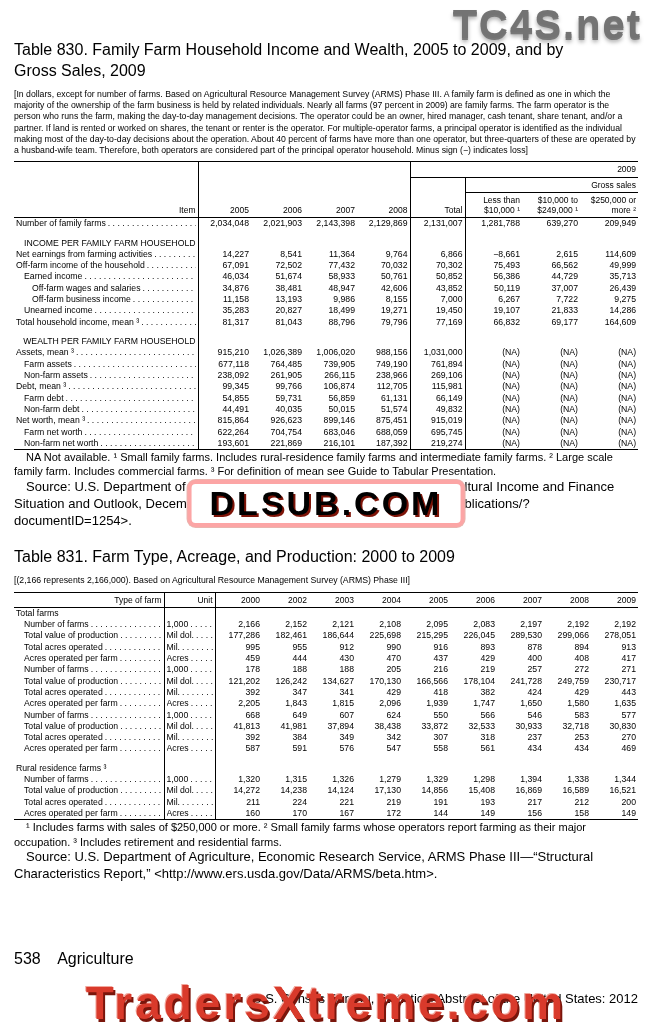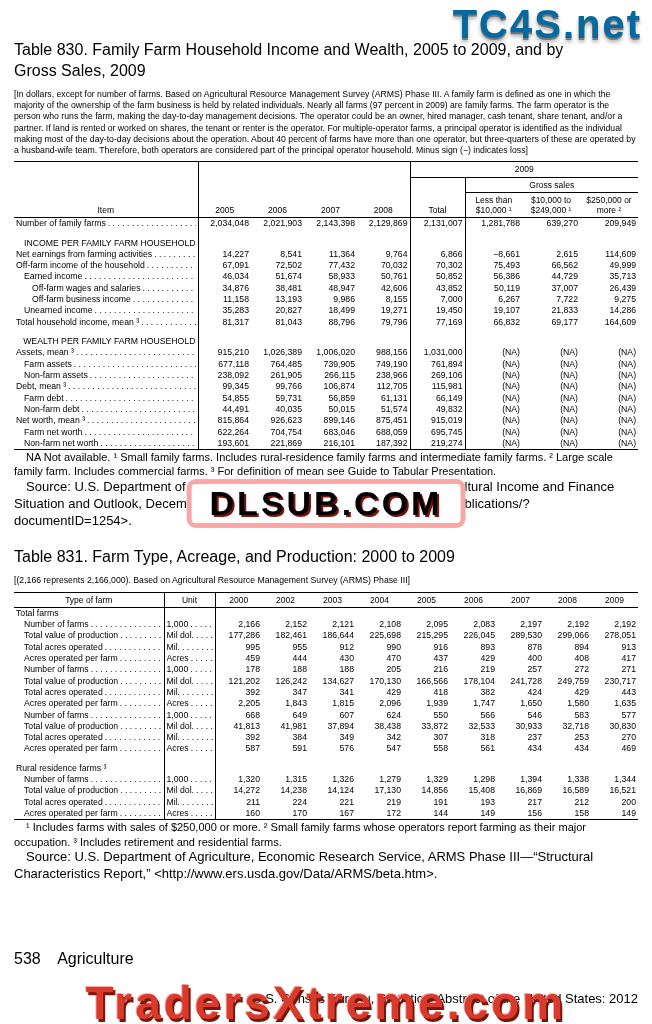--- a/index.html
+++ b/index.html
@@ -3,35 +3,35 @@
 <meta charset="utf-8">
 <style>
   *{box-sizing:border-box;margin:0;padding:0}
   html,body{background:#d8d8d8}
   .page{position:relative;width:652px;height:1024px;background:#fff;color:#000;
         font-family:"Liberation Sans","DejaVu Sans",sans-serif;overflow:hidden;margin:0 auto}
   .content{padding:40px 14px 0}
 
   
   .wm-top{position:absolute;top:2px;right:10px;font-size:40px;font-weight:bold;letter-spacing:2px;
-          color:#0369a1;text-shadow:0 2px 0 #787878,0 4px 4px rgba(0,0,0,.35);z-index:3}
+          color:#737373;text-shadow:0 2px 0 #787878,0 4px 4px rgba(0,0,0,.35);z-index:3}
   .wm-mid{position:absolute;top:480px;left:50%;transform:translateX(-50%);z-index:3;
           background:#fff;border:4px solid #fca5a5;border-radius:8px;padding:0 18px;
           font-size:34px;font-weight:bold;letter-spacing:3px;color:#000000;
           text-shadow:2px 2px 0 #7e1408;white-space:nowrap;box-shadow:0 0 0 1px #e9b4ae}
   .wm-bottom{position:absolute;bottom:-6px;left:50%;transform:translateX(-50%);z-index:3;
           font-size:46px;font-weight:bold;letter-spacing:3px;color:#d93a2b;white-space:nowrap;
           text-shadow:2px 3px 0 #7a150b,-1px -1px 0 #f2a79d}
 
   .t-title{font-size:16px;font-weight:normal;line-height:1.3;max-width:565px;margin-bottom:7px}
   .t-note{font-size:8.7px;line-height:1.3;margin-bottom:5px}
 
   table{border-collapse:collapse;width:100%;table-layout:fixed}
   .dtable{border-top:1px solid #000;border-bottom:1px solid #000;margin-top:2px}
-  .dtable th{font-weight:normal;font-size:8.5px;padding:2px 2px;vertical-align:bottom;text-align:center;line-height:1.2}
+  .dtable th{font-weight:normal;font-size:8.5px;padding:2px 2px;vertical-align:bottom;text-align:right;line-height:1.2}
   .dtable td{font-size:8.7px;line-height:1.3;vertical-align:bottom;padding:0 2px}
   .br{border-right:1px solid #000}
   .bl{border-left:1px solid #000}
   .hb{border-bottom:1px solid #000}
   .th-item{vertical-align:middle;text-align:center}
   .num{text-align:right;white-space:nowrap}
   .labwrap{display:flex;overflow:hidden}
   .lbl{white-space:normal}
   .t830 .lbl{max-width:152px}
   .lead{flex:1 1 0;overflow:hidden;white-space:nowrap;min-width:5px;padding-left:2px}

